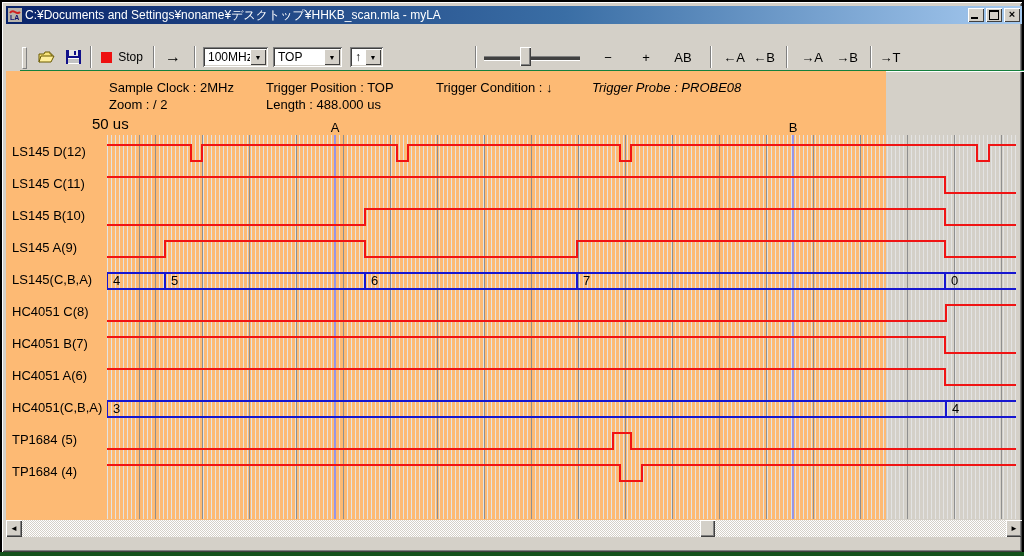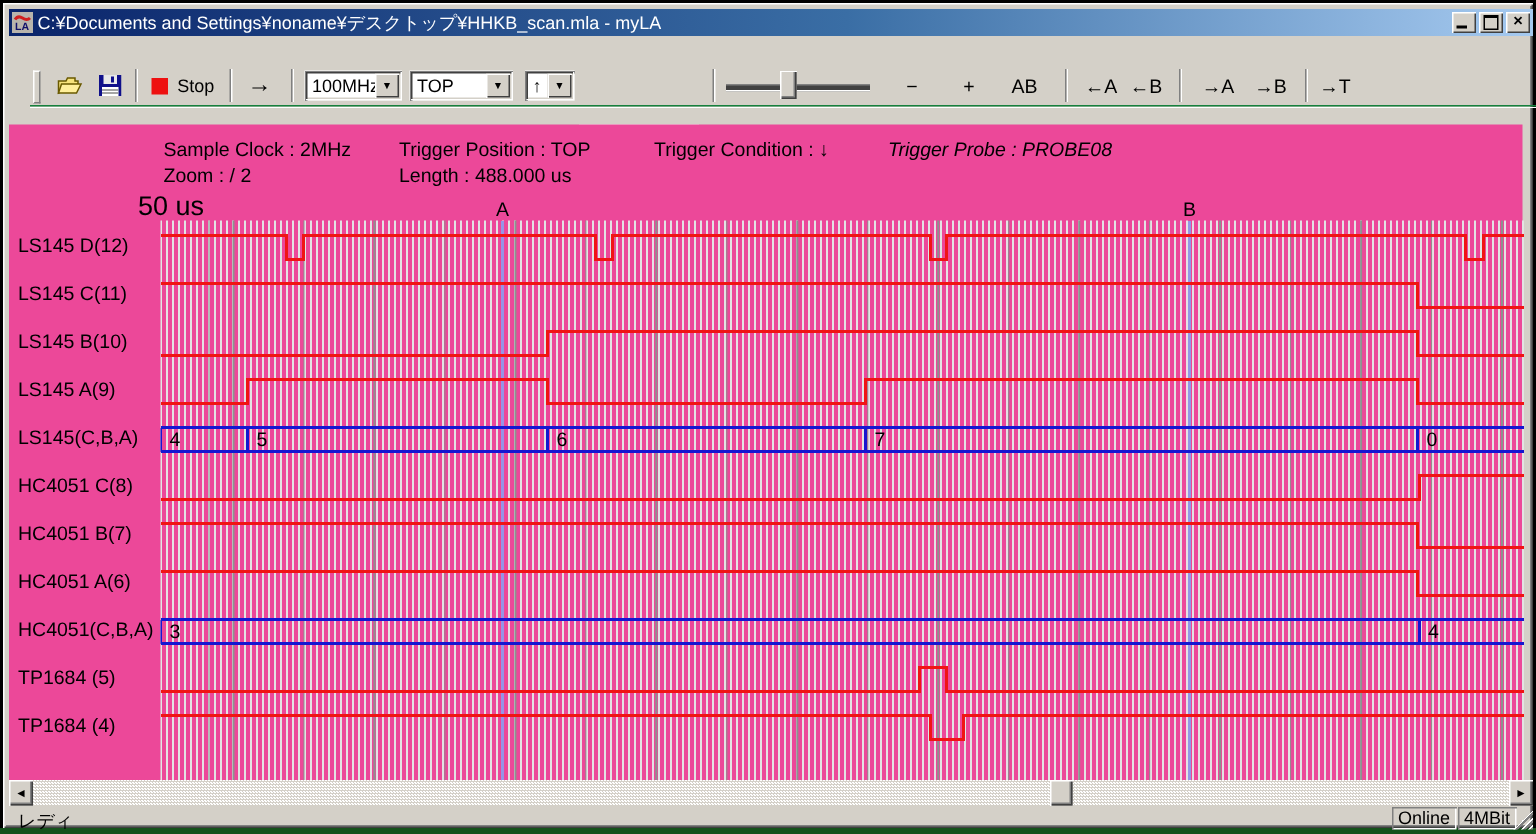--- a/index.html
+++ b/index.html
@@ -58,23 +58,23 @@
     box-shadow:inset 1px 1px 0 #fff, inset -1px -1px 0 #404040;
     display:flex;align-items:center;justify-content:center;font-size:7px;color:#000;}
   .stop-square{width:11px;height:11px;background:#ee1010;margin-right:6px;}
   .big-arrow{font-size:16px;font-weight:bold;}
   .slider-track{left:464px;top:12px;width:96px;height:3px;
     border-top:1px solid #808080;border-bottom:1px solid #fff;background:#404040;}
   .slider-thumb{left:500px;top:3px;width:11px;height:19px;background:#d4d0c8;
     box-shadow:inset 1px 1px 0 #fff, inset -1px -1px 0 #404040, inset -2px -2px 0 #808080;}
   .txt-btn{font-size:13px;}
   
-  .client{position:absolute;left:4px;top:69px;width:1009px;height:449px;background:#ec4899;color:#000;margin-top:12px;}
+  .client{position:absolute;left:4px;top:69px;width:880px;height:449px;background:#fdba74;color:#000;}
   .client .info{position:absolute;font-size:13px;white-space:nowrap;}
-  .time-div-label{position:absolute;font-size:18px;}
+  .time-div-label{position:absolute;font-size:15px;}
   .plot{
     position:absolute;left:101px;top:64px;width:909px;height:384px;
     background-image:
       repeating-linear-gradient(to right, #8f8f8f 0 1px, transparent 1px 47px),
       repeating-linear-gradient(to right, #e3e3e3 0 1px, transparent 1px 4px);
     background-position:48px 0, 0 0;
   }
   .plot svg{position:absolute;left:0;top:0;}
   .marker-label{position:absolute;font-size:13px;color:#000;width:12px;text-align:center;}
   .ch-label{position:absolute;left:6px;font-size:13px;white-space:nowrap;height:16px;line-height:16px;}
@@ -271,20 +271,14 @@
   <div class="hscroll">
     <div class="scroll-btn" style="left:0;">
         <span>◄</span>
       </div>
     <div class="scroll-thumb"></div>
     <div class="scroll-btn" style="right:0;">
         <span>►</span>
       </div>
   </div>
 
-  <div class="statusbar">
-    <span class="status-text">レディ</span>
-    <span class="status-panel" style="left:922px;">Online</span>
-    <span class="status-panel" style="left:966px;">4MBit</span>
-    <span class="grip"></span>
-  </div>
 
 </div>
 
 </body></html>

